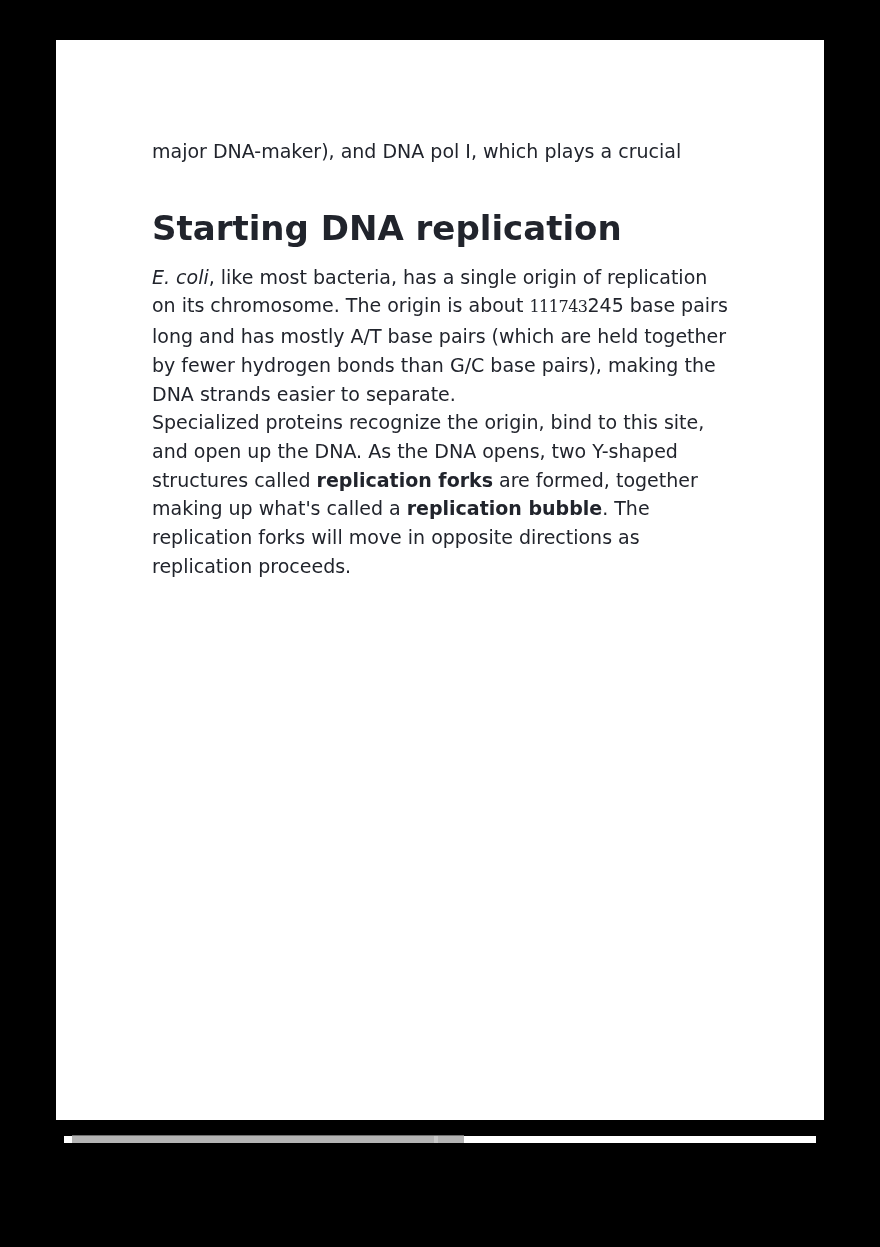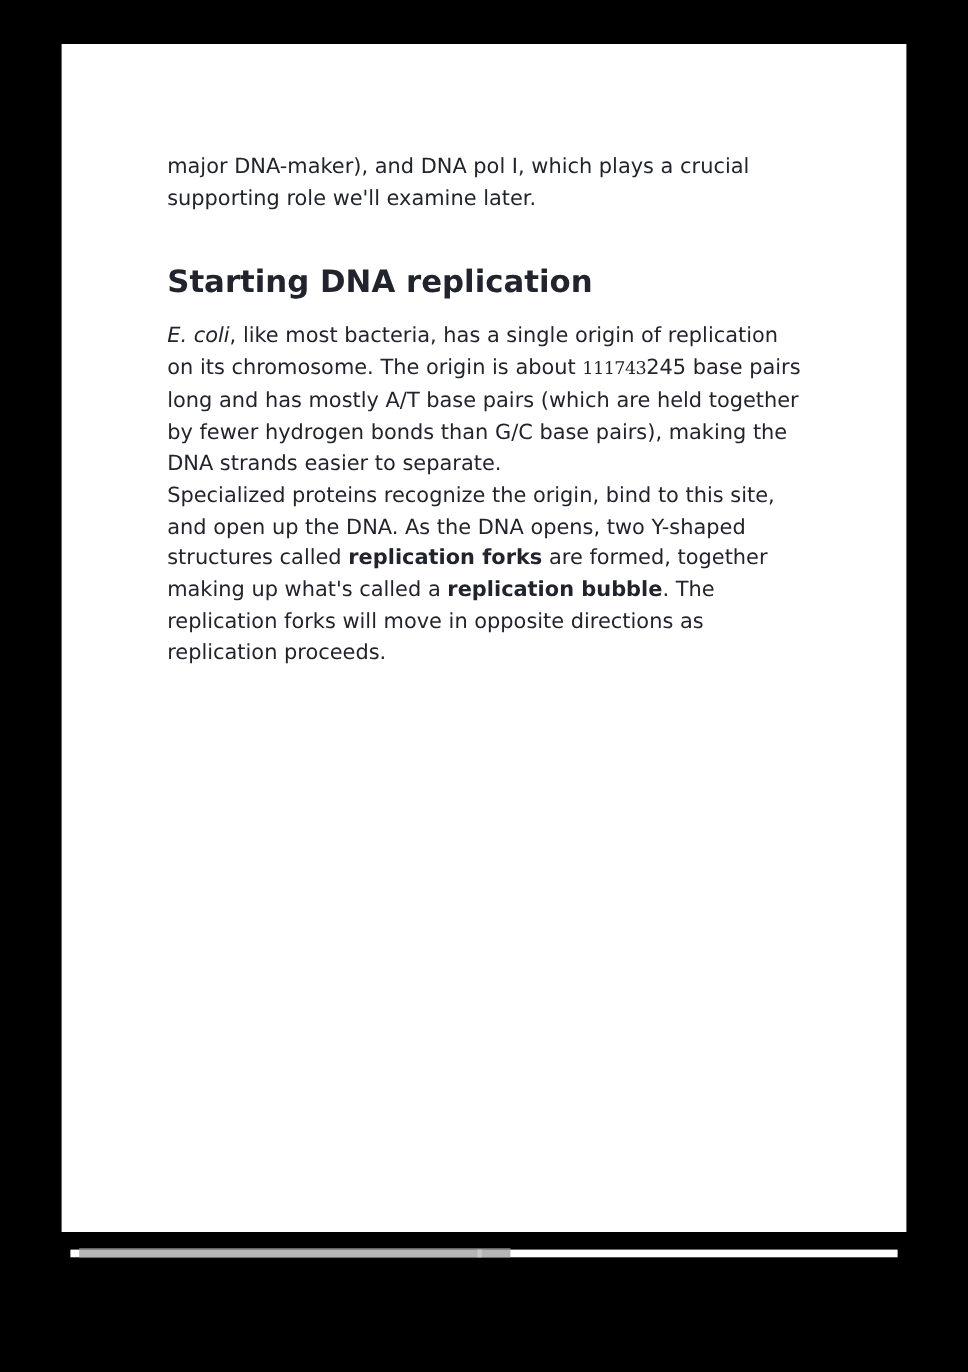--- a/index.html
+++ b/index.html
@@ -42,21 +42,21 @@
       color: #21242c;
       font-size: 19px;
       line-height: 28.7px;
     }
     .content p {
       margin: 0;
     }
     .content h2 {
       font-family: "DejaVu Sans", sans-serif;
       font-weight: bold;
-      font-size: 28px;
+      font-size: 34px;
       line-height: 36px;
       margin: 44px 0 17px 0;
       color: #21242c;
     }
     .content b { font-weight: bold; }
     .content i { font-style: italic; }
     .math-serif {
       font-family: "DejaVu Serif", serif;
       font-size: 16px;
       letter-spacing: -0.5px;
@@ -79,21 +79,21 @@
       height: 7px;
       background: #c8c8c8;
     }
   </style>
 </head>
 <body>
 
 <div class="viewport">
   <div class="page">
     <div class="content">
-      <p><span>major DNA-maker), and DNA pol I, which plays a crucial</span><br><span>supporting role we'll examine later.</span></p>
+      <p><span>major DNA-maker), and DNA pol I, which plays a crucial</span><br></p>
 
       <h2>Starting DNA replication</h2>
 
 
       <p><i>E. coli</i><span>, like most bacteria, has a single origin of replication on its chromosome. The origin is about </span><span class="math-serif">111743</span><span>245</span><span> base pairs long and has mostly A/T base pairs (which are held together by fewer hydrogen bonds than G/C base pairs), making the DNA strands easier to separate.</span></p>
 
       <p><span>Specialized proteins recognize the origin, bind to this site, and open up the DNA. As the DNA opens, two Y-shaped structures called </span><b>replication forks</b><span> are formed, together making up what's called a </span><b>replication bubble</b><span>. The replication forks will move in opposite directions as replication proceeds.</span></p>
     </div>
   </div>
   <div class="page-bottom-strip"></div>

